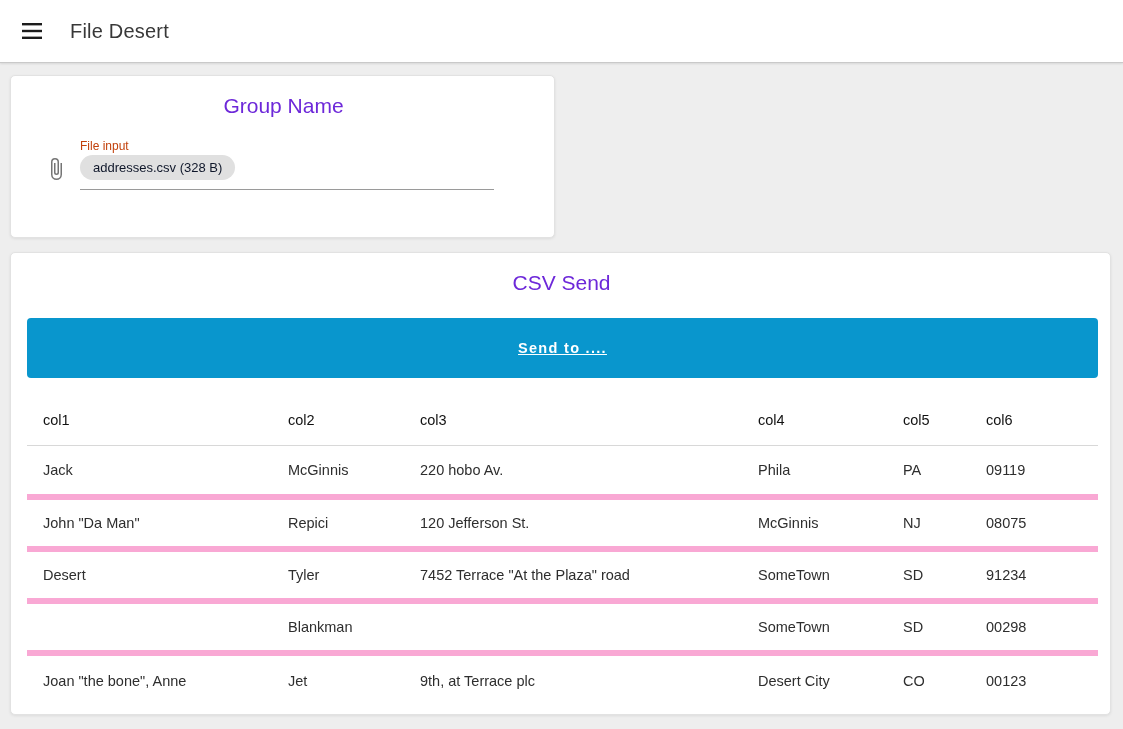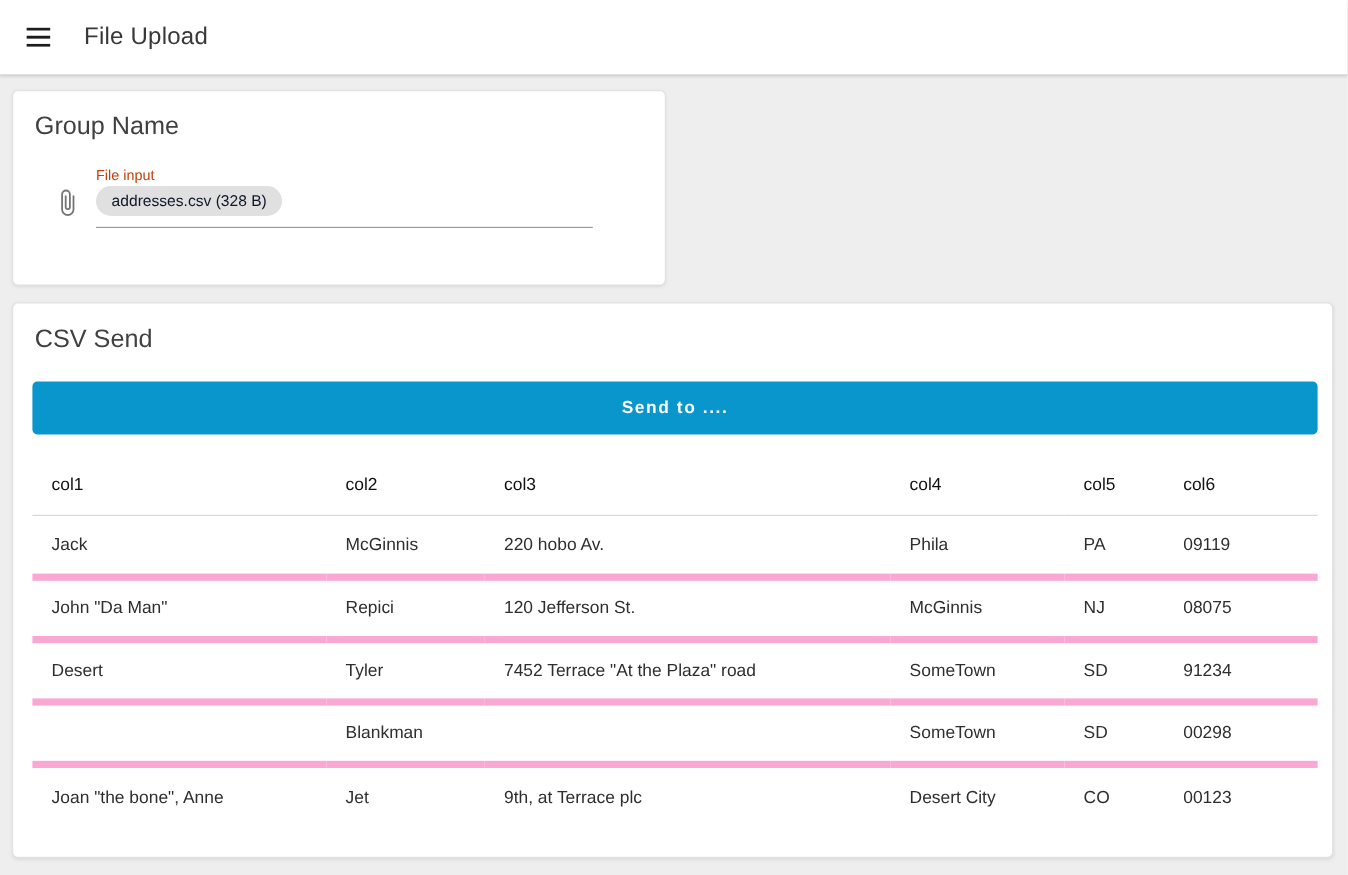--- a/index.html
+++ b/index.html
@@ -38,23 +38,24 @@
   
   .page { padding: 12px 12px 0 10px; }
   .card {
     background: #ffffff;
     border: 1px solid #e2e2e2;
     border-radius: 5px;
     box-shadow: 0 1px 3px rgba(0,0,0,0.08);
   }
   .card-title {
     font-size: 21px;
-    color: #404040;
+    color: #6d28d9;
     padding: 16px 16px 0 18px;
     line-height: 28px;
+    text-align: center;
   }
   
   .upload-card {
     width: 545px;
     height: 163px;
   }
   .file-input-row {
     display: flex;
     margin: 19px 0 0 33px;
   }
@@ -89,29 +90,30 @@
   
   .table-card {
     margin-top: 14px;
     width: 1101px;
     height: 463px;
   }
   .send-btn {
     display: block;
     margin: 21px 12px 0 16px;
     width: calc(100% - 28px);
-    height: 44px;
+    height: 60px;
     border: none;
     border-radius: 4px;
     color: #ffffff;
     font-family: "Liberation Sans", sans-serif;
     font-size: 14.5px;
     font-weight: 700;
     letter-spacing: 1.3px;
     cursor: pointer;
+    text-decoration: underline;
   }
   .table-wrap { margin: 17px 12px 0 16px; }
   table.csv {
     width: 100%;
     border-collapse: collapse;
     table-layout: fixed;
   }
   table.csv th {
     text-align: left;
     font-size: 14.5px;
@@ -142,21 +144,21 @@
 <body>
 
 <header class="app-bar">
   <div class="menu-btn">
     <svg class="menu-glyph" width="20" height="16" viewBox="0 0 20 16">
       <rect x="0" y="0" width="20" height="2.4" fill="#1c1c1c"></rect>
       <rect x="0" y="6.8" width="20" height="2.4" fill="#1c1c1c"></rect>
       <rect x="0" y="13.6" width="20" height="2.4" fill="#1c1c1c"></rect>
     </svg>
   </div>
-  <div class="app-title">File Upload</div>
+  <div class="app-title">File Desert</div>
 </header>
 
 <main class="page">
 
   <section class="card upload-card">
     <div class="card-title">Group Name</div>
     <div class="file-input-row">
       <div class="clip-wrap">
         <svg width="24" height="32" viewBox="0 0 24 24" fill="currentColor">
           <path d="M16.5,6V17.5A4,4 0 0,1 12.5,21.5A4,4 0 0,1 8.5,17.5V5A2.5,2.5 0 0,1 11,2.5A2.5,2.5 0 0,1 13.5,5V15.5A1,1 0 0,1 12.5,16.5A1,1 0 0,1 11.5,15.5V6H10V15.5A2.5,2.5 0 0,0 12.5,18A2.5,2.5 0 0,0 15,15.5V5A4,4 0 0,0 11,1A4,4 0 0,0 7,5V17.5A5.5,5.5 0 0,0 12.5,23A5.5,5.5 0 0,0 18,17.5V6H16.5Z"></path>

